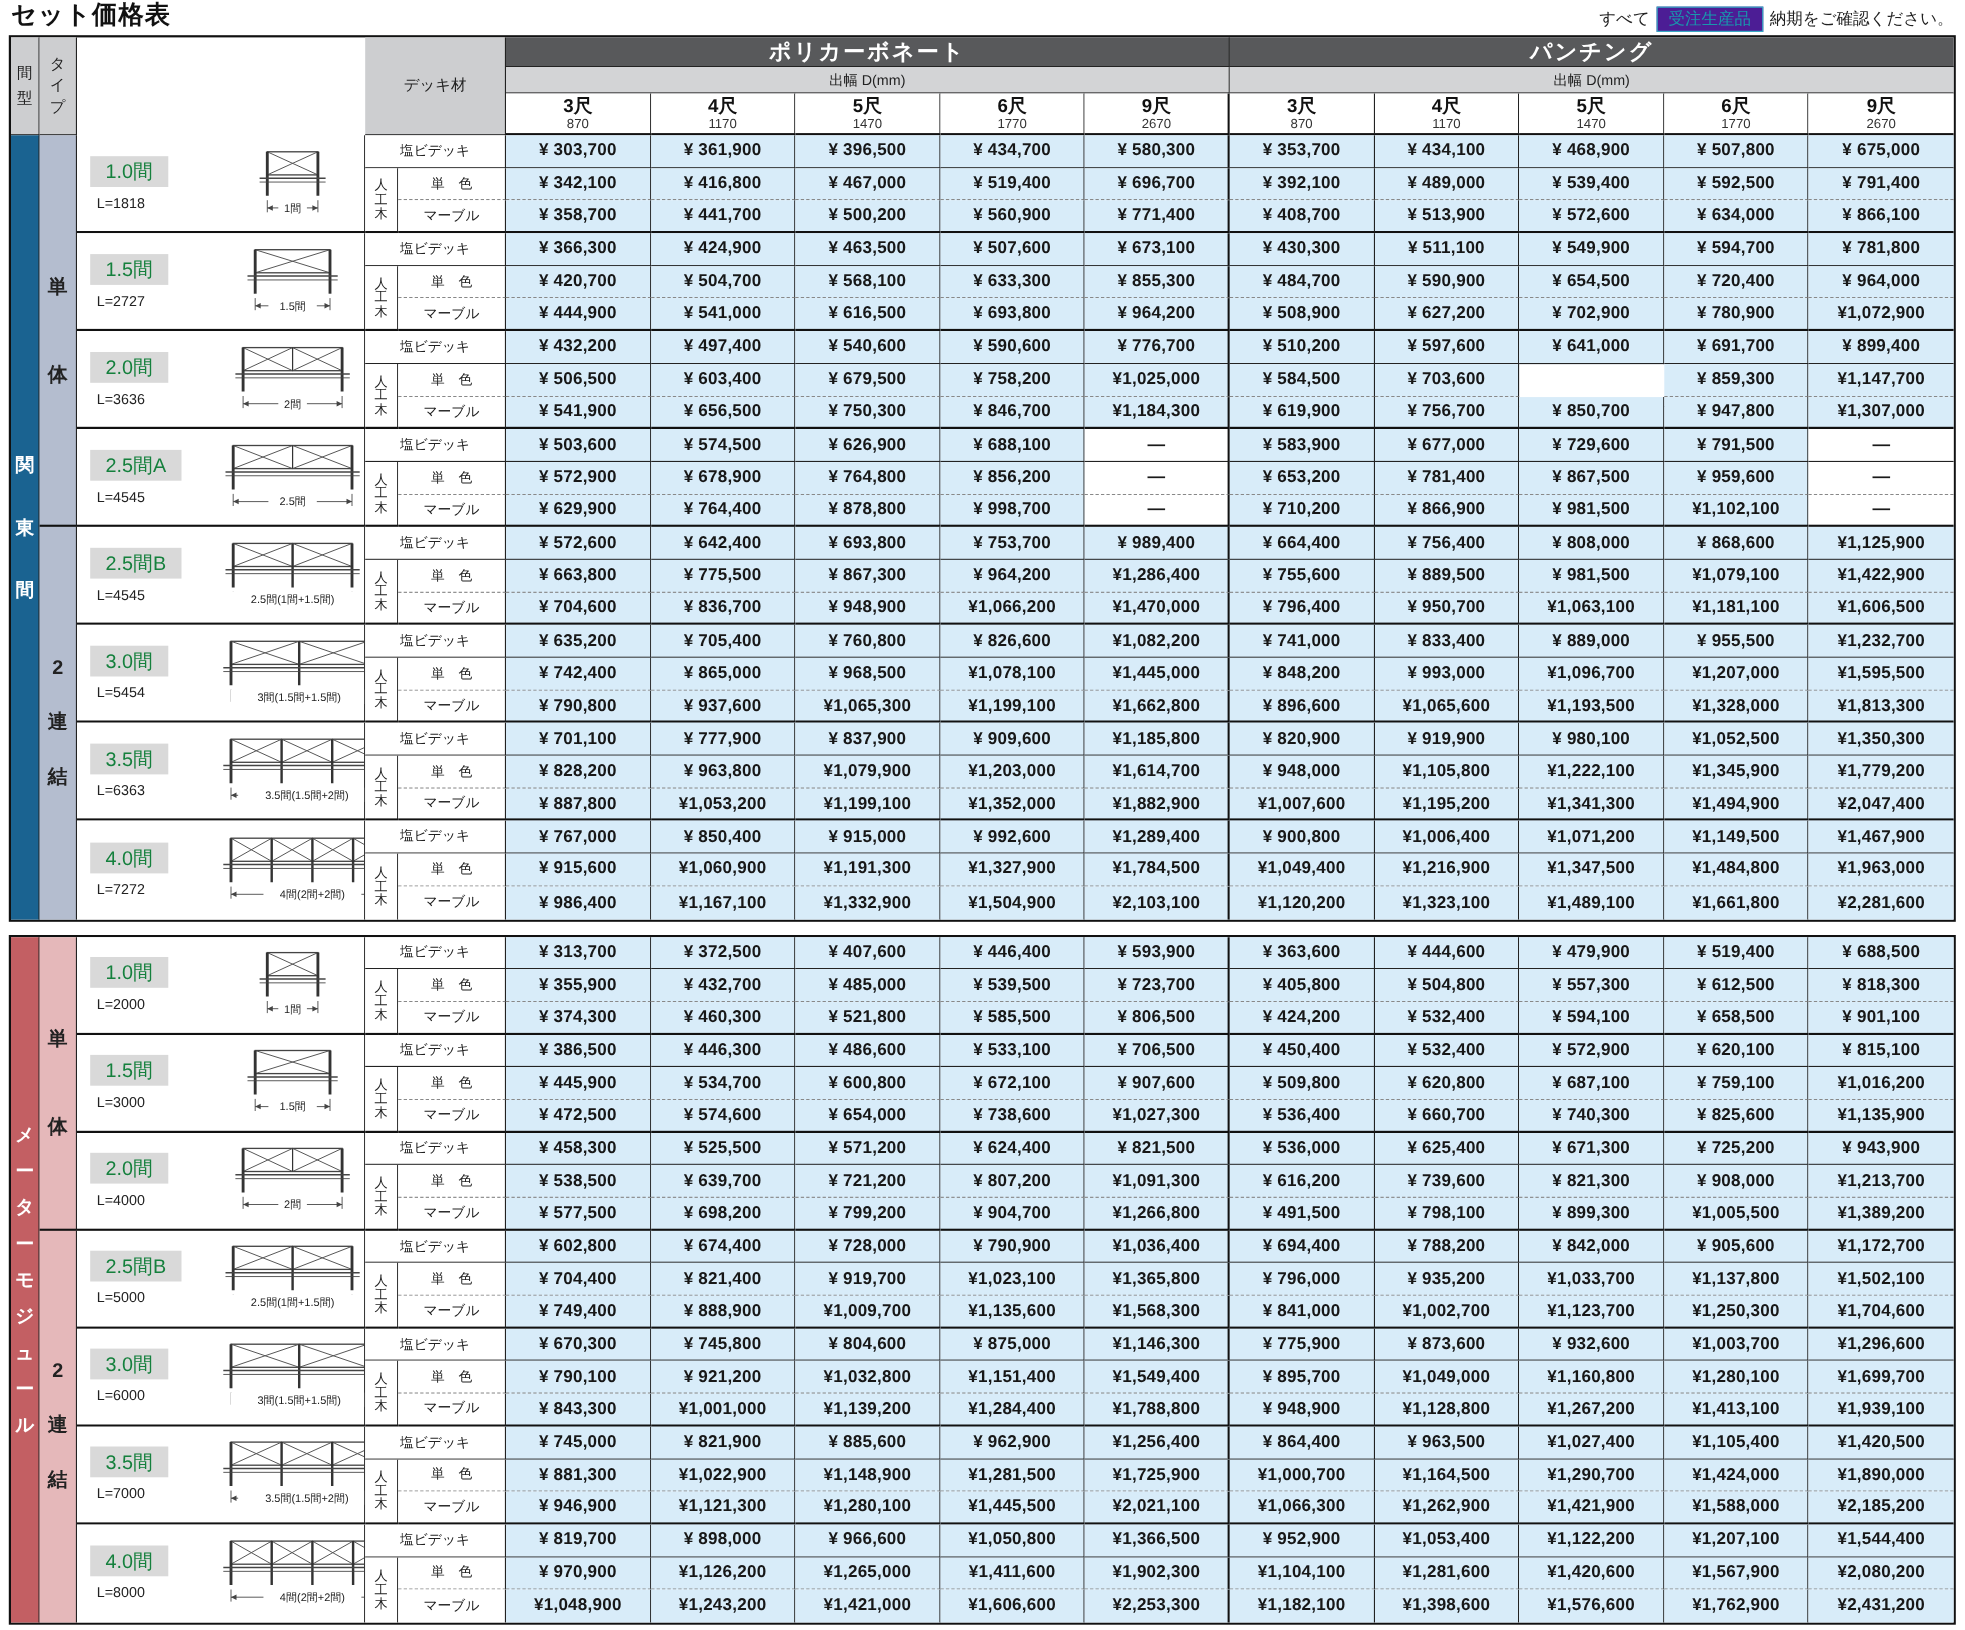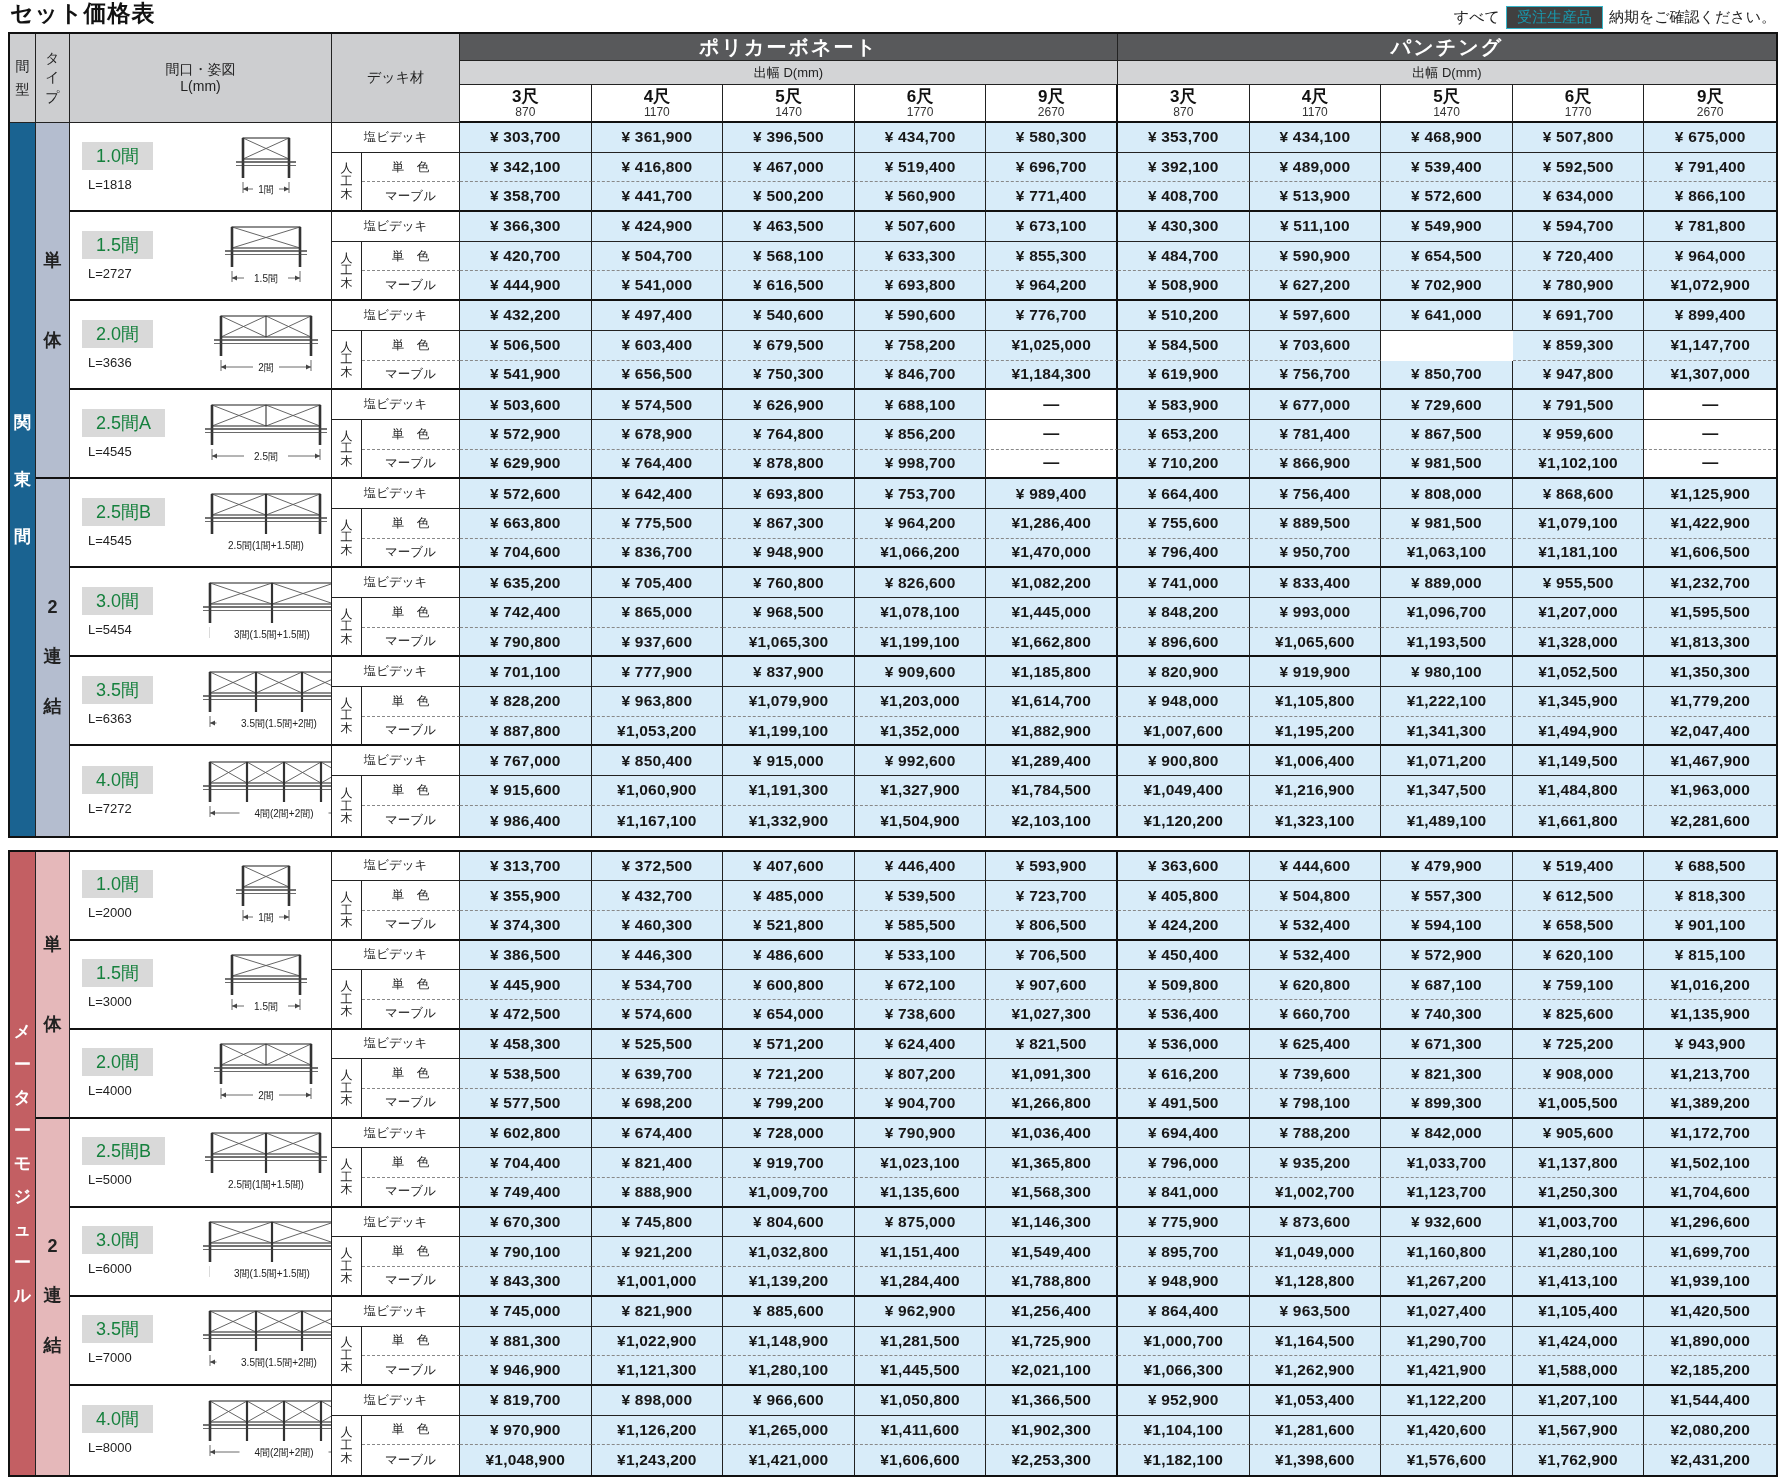--- a/index.html
+++ b/index.html
@@ -10,21 +10,21 @@
     color:#1a1a1a;
     overflow: hidden;
   }
   .titlebar{
     display:flex; justify-content:space-between; align-items:flex-end;
     padding: 4px 10px 3px 10px; height:32px;
   }
   .title{ font-size:23px; font-weight:bold; color:#111; letter-spacing:1px; }
   .note{ font-size:15px; color:#222; display:flex; align-items:center; gap:6px; }
   .badge{
-    border:1.5px solid #35b5c9; color:#1898ad; background:#404040;
+    border:1.5px solid #35b5c9; color:#1898ad; background:#4c1d95;
     padding:1px 10px; font-size:15px;
   }
   .tablebox{
     width:1770px; margin-left:8px; border:2px solid #111; background:#fff;
   }
   .tablebox + .tablebox{ margin-top:12px; }
   .grid{ display:grid; grid-template-columns:26px 34px 262px 30px 98px repeat(10,1fr); }
   .hgrid{ display:grid; grid-template-columns:26px 34px 262px 128px repeat(10,1fr);
           grid-template-rows:27px 24px 38px; }
   .c{ display:flex; align-items:center; justify-content:center;
@@ -75,24 +75,20 @@
           <span style="display: block; margin-top: 3px; margin-bottom: 3px;">型</span>
         </div>
     </div>
     <div class="c hcell" style="grid-column:2;grid-row:1/4">
       <div class="vchars" id="type-h">
           <span style="display: block; margin-top: 1px; margin-bottom: 1px;">タ</span>
           <span style="display: block; margin-top: 1px; margin-bottom: 1px;">イ</span>
           <span style="display: block; margin-top: 1px; margin-bottom: 1px;">プ</span>
         </div>
     </div>
-    <div class="c hcell" style="grid-column:3;grid-row:1/4;flex-direction:column">
-      <div>間口・姿図</div>
-      <div>L(mm)</div>
-    </div>
     <div class="c hcell" style="grid-column:4;grid-row:1/4">デッキ材</div>
     <div class="c hdark" style="grid-column:5/10;grid-row:1">ポリカーボネート</div>
     <div class="c hdark br0" style="grid-column:10/15;grid-row:1">パンチング</div>
     <div class="c hsub" style="grid-column:5/10;grid-row:2">出幅 D(mm)</div>
     <div class="c hsub br0" style="grid-column:10/15;grid-row:2">出幅 D(mm)</div>
   <div class="c shakucell" style="grid-area: 3 / 5;">
         <div class="shaku">3尺</div>
         <div class="mm">870</div>
       </div>
       <div class="c shakucell" style="grid-area: 3 / 6;">

